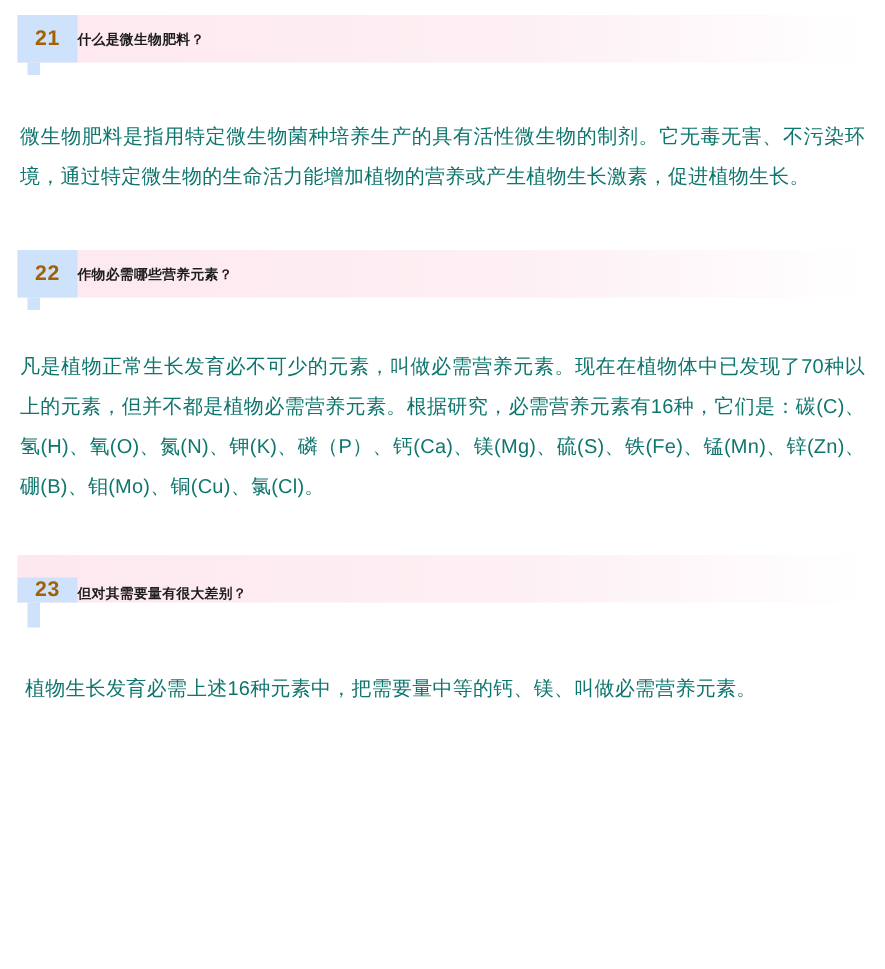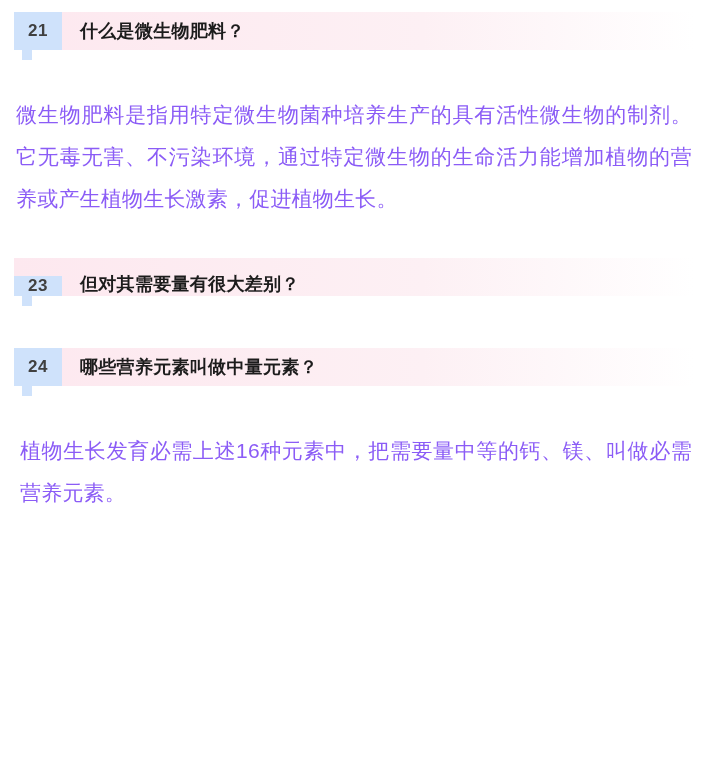--- a/index.html
+++ b/index.html
@@ -27,48 +27,47 @@
   .heading {
     display: flex;
     align-items: stretch;
     height: 38px;
     background: linear-gradient(to right, #fde8ef 0%, #fdf0f4 60%, #ffffff 100%);
   }
   .num-badge {
     width: 48px;
     min-width: 48px;
     background: #cfe2fb;
-    color: #404040;
+    color: #a16207;
     font-size: 17px;
     font-weight: bold;
     display: flex;
     align-items: center;
     justify-content: center;
     letter-spacing: 0.5px;
   }
   .heading-text {
     flex: 1;
     display: flex;
     align-items: center;
-    padding-left: 18px;
-    font-size: 18px;
+    font-size: 11px;
     font-weight: bold;
     color: #1c1c1c;
     letter-spacing: 0.3px;
   }
   .tail {
     width: 10px;
     height: 10px;
     margin-left: 8px;
     background: #cfe2fb;
   }
   .answer {
-    font-size: 21px;
+    font-size: 16px;
     line-height: 2.0;
-    color: #8b5cf6;
+    color: #0f766e;
     text-align: justify;
     letter-spacing: 0.2px;
   }
   
   .b1 .heading { margin-top: 12px; }
   .b1 .answer  { margin: 34px 2px 0 2px; }
   .b2 .heading { margin-top: 42px; }
   .b2 .answer  { margin: 30px 2px 0 2px; }
   .b3 .heading { margin-top: 38px; align-items: flex-end; }
   .b3 .answer  { margin: 32px 2px 0 2px; }
@@ -82,31 +81,35 @@
 
   <div class="qa-block b1">
     <div class="heading">
       <div class="num-badge">21</div>
       <div class="heading-text">什么是微生物肥料？</div>
     </div>
     <div class="tail"></div>
     <div class="answer">微生物肥料是指用特定微生物菌种培养生产的具有活性微生物的制剂。它无毒无害、不污染环境，通过特定微生物的生命活力能增加植物的营养或产生植物生长激素，促进植物生长。</div>
   </div>
 
+  <div class="qa-block b2">
+    <div class="heading">
+      <div class="num-badge">22</div>
+      <div class="heading-text">作物必需哪些营养元素？</div>
+    </div>
+    <div class="tail"></div>
+    <div class="answer">凡是植物正常生长发育必不可少的元素，叫做必需营养元素。现在在植物体中已发现了70种以上的元素，但并不都是植物必需营养元素。根据研究，必需营养元素有16种，它们是：碳(C)、氢(H)、氧(O)、氮(N)、钾(K)、磷（P）、钙(Ca)、镁(Mg)、硫(S)、铁(Fe)、锰(Mn)、锌(Zn)、硼(B)、钼(Mo)、铜(Cu)、氯(Cl)。</div>
+  </div>
 
   <div class="qa-block b3">
     <div class="heading">
       <div class="num-badge">23</div>
       <div class="heading-text">但对其需要量有很大差别？</div>
     </div>
     <div class="tail"></div>
   </div>
 
   <div class="qa-block b4">
-    <div class="heading">
-      <div class="num-badge">24</div>
-      <div class="heading-text">哪些营养元素叫做中量元素？</div>
-    </div>
     <div class="tail"></div>
     <div class="answer">植物生长发育必需上述16种元素中，把需要量中等的钙、镁、叫做必需营养元素。</div>
   </div>
 
 </div>
 
 </body></html>

